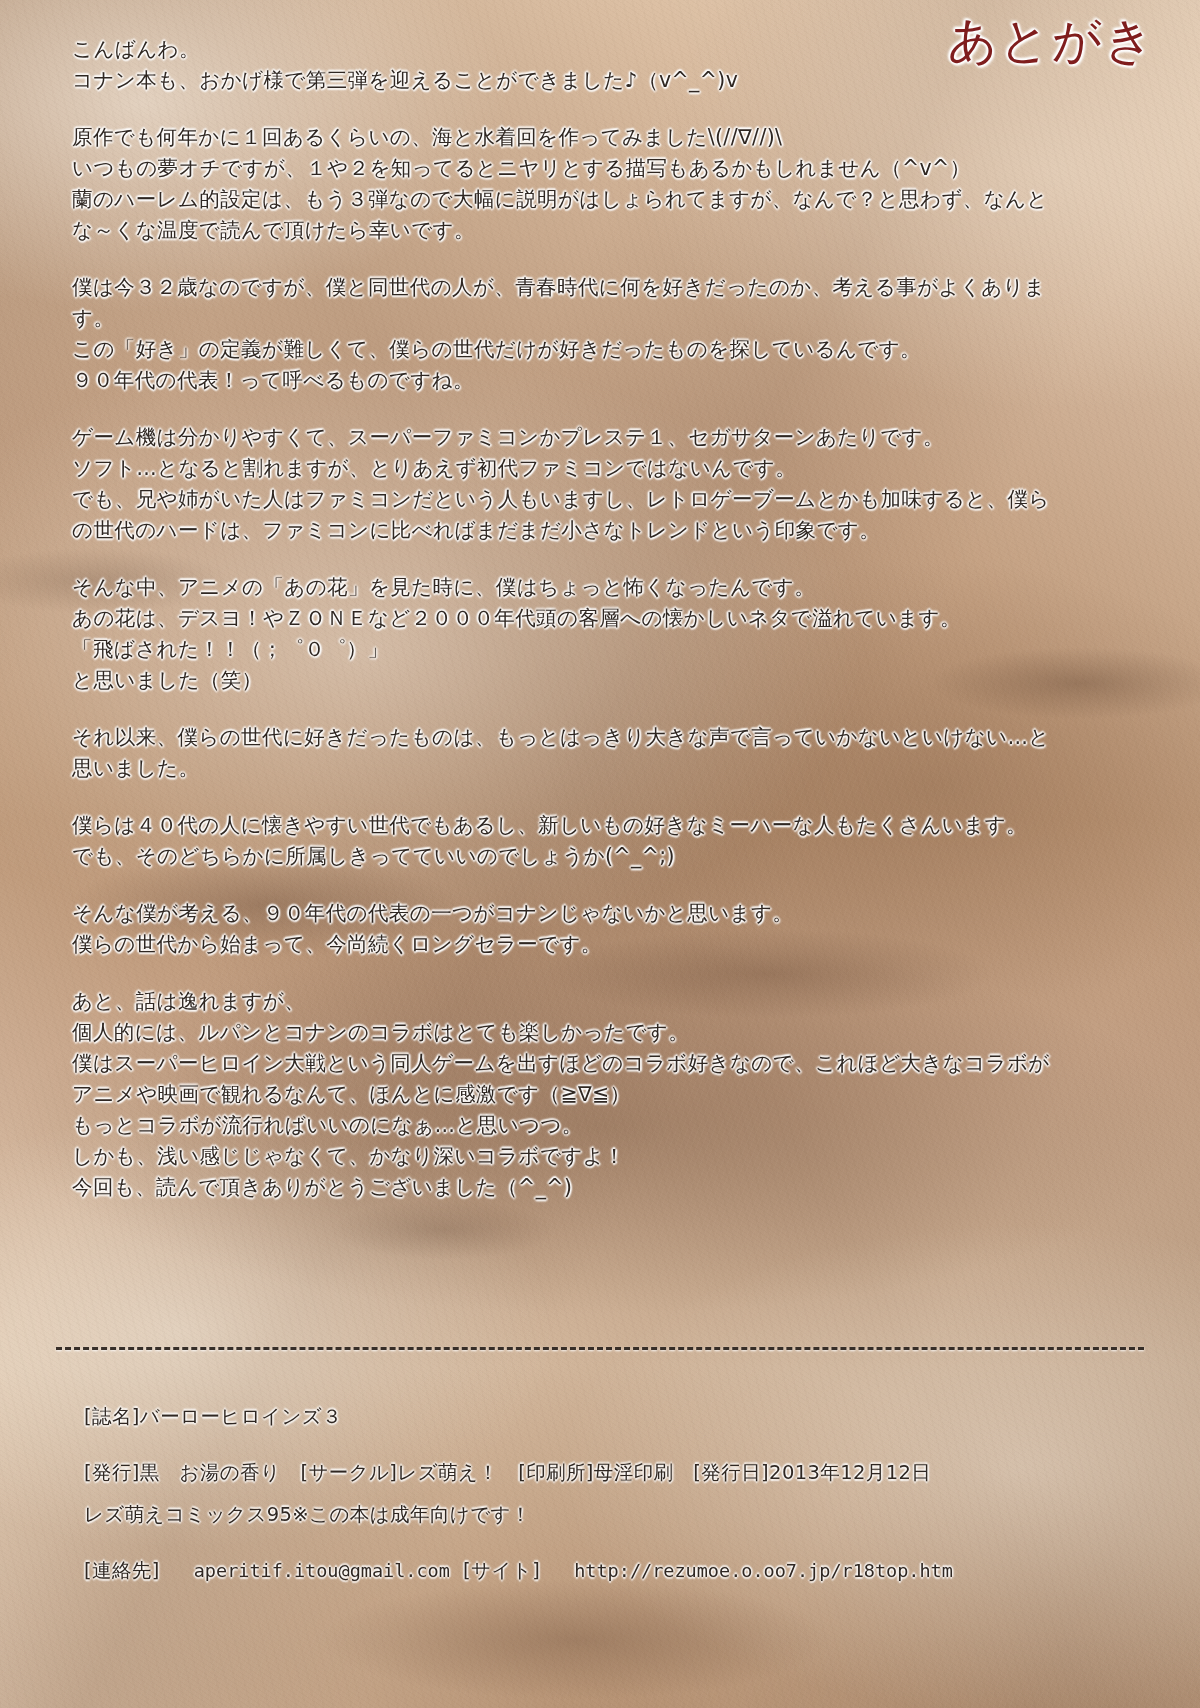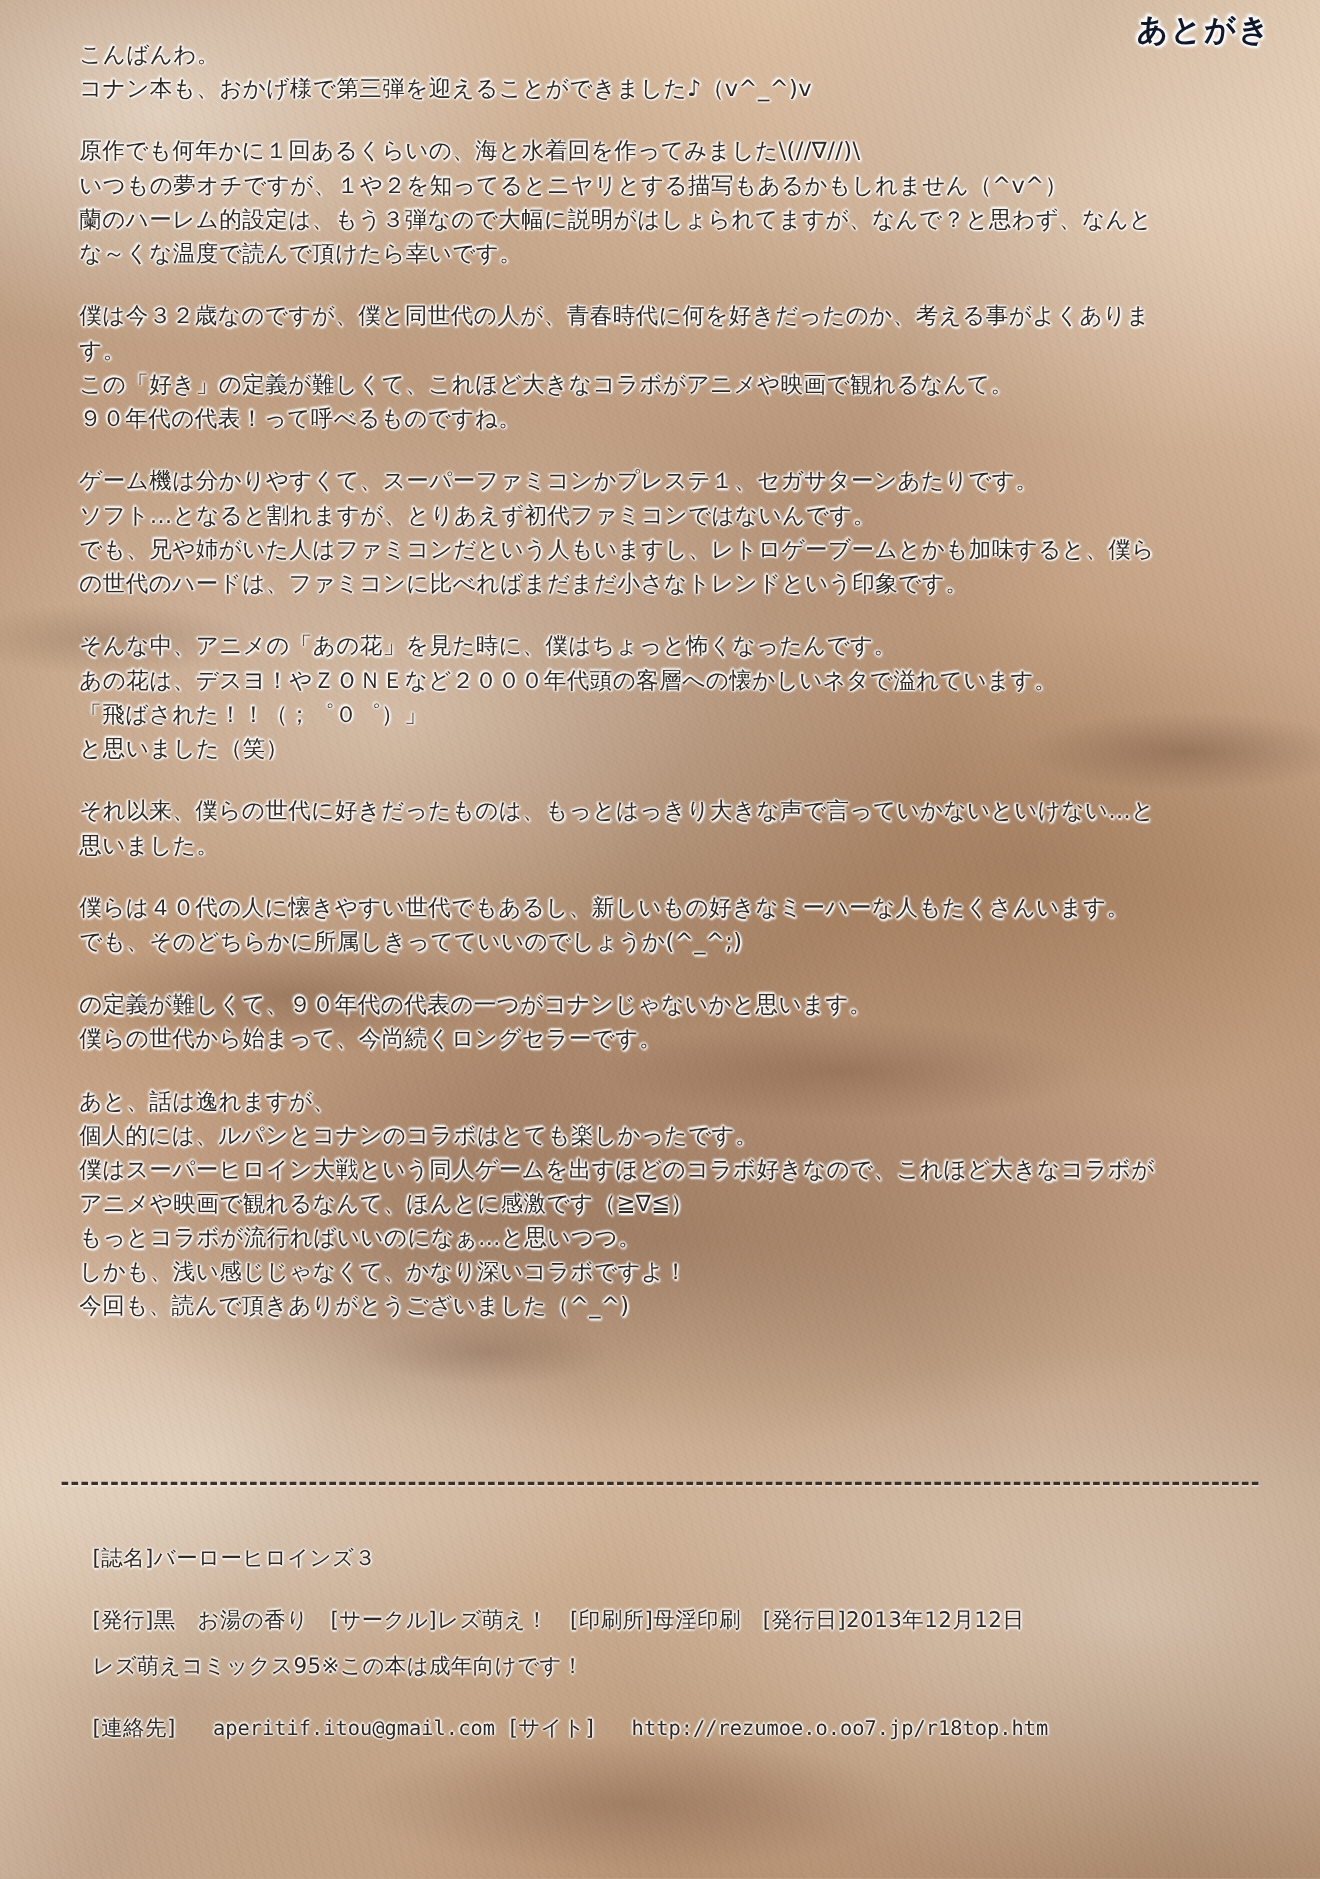--- a/index.html
+++ b/index.html
@@ -60,24 +60,24 @@
   
   #content {
     position: absolute;
     inset: 0;
   }
 
   .heading {
     position: absolute;
     top: 8px;
     right: 44px;
-    font-size: 28px;
-    font-weight: 700;
+    font-size: 49px;
+    font-weight: 400;
     letter-spacing: 2px;
-    color: #0f172a;
+    color: #7f1d1d;
     text-shadow:
       2px 0 2px rgba(255,255,255,.95), -2px 0 2px rgba(255,255,255,.95),
       0 2px 2px rgba(255,255,255,.95), 0 -2px 2px rgba(255,255,255,.95),
       2px 2px 3px rgba(255,255,255,.9), -2px -2px 3px rgba(255,255,255,.9);
   }
 
   .body-text {
     position: absolute;
     left: 56px;
     top: 34px;
@@ -139,21 +139,21 @@
       <span class="line">こんばんわ。</span>
       <span class="line">コナン本も、おかげ様で第三弾を迎えることができました♪（v^_^)v</span>
     </p>
     <p class="para">
       <span class="line">原作でも何年かに１回あるくらいの、海と水着回を作ってみました\(//∇//)\</span>
       <span class="line">いつもの夢オチですが、１や２を知ってるとニヤリとする描写もあるかもしれません（^v^）</span>
       <span class="line">蘭のハーレム的設定は、もう３弾なので大幅に説明がはしょられてますが、なんで？と思わず、なんとな～くな温度で読んで頂けたら幸いです。</span>
     </p>
     <p class="para">
       <span class="line">僕は今３２歳なのですが、僕と同世代の人が、青春時代に何を好きだったのか、考える事がよくあります。</span>
-      <span class="line">この「好き」の定義が難しくて、これほど大きなコラボがアニメや映画で観れるなんて。</span>
+      <span class="line">この「好き」の定義が難しくて、僕らの世代だけが好きだったものを探しているんです。</span>
       <span class="line">９０年代の代表！って呼べるものですね。</span>
     </p>
     <p class="para">
       <span class="line">ゲーム機は分かりやすくて、スーパーファミコンかプレステ１、セガサターンあたりです。</span>
       <span class="line">ソフト…となると割れますが、とりあえず初代ファミコンではないんです。</span>
       <span class="line">でも、兄や姉がいた人はファミコンだという人もいますし、レトロゲーブームとかも加味すると、僕らの世代のハードは、ファミコンに比べればまだまだ小さなトレンドという印象です。</span>
     </p>
     <p class="para">
       <span class="line">そんな中、アニメの「あの花」を見た時に、僕はちょっと怖くなったんです。</span>
       <span class="line">あの花は、デスヨ！やＺＯＮＥなど２０００年代頭の客層への懐かしいネタで溢れています。</span>
@@ -161,21 +161,21 @@
       <span class="line">と思いました（笑）</span>
     </p>
     <p class="para">
       <span class="line">それ以来、僕らの世代に好きだったものは、もっとはっきり大きな声で言っていかないといけない…と思いました。</span>
     </p>
     <p class="para">
       <span class="line">僕らは４０代の人に懐きやすい世代でもあるし、新しいもの好きなミーハーな人もたくさんいます。</span>
       <span class="line">でも、そのどちらかに所属しきってていいのでしょうか(^_^;)</span>
     </p>
     <p class="para">
-      <span class="line">の定義が難しくて、９０年代の代表の一つがコナンじゃないかと思います。</span>
+      <span class="line">そんな僕が考える、９０年代の代表の一つがコナンじゃないかと思います。</span>
       <span class="line">僕らの世代から始まって、今尚続くロングセラーです。</span>
     </p>
     <p class="para">
       <span class="line">あと、話は逸れますが、</span>
       <span class="line">個人的には、ルパンとコナンのコラボはとても楽しかったです。</span>
       <span class="line">僕はスーパーヒロイン大戦という同人ゲームを出すほどのコラボ好きなので、これほど大きなコラボがアニメや映画で観れるなんて、ほんとに感激です（≧∇≦）</span>
       <span class="line">もっとコラボが流行ればいいのになぁ…と思いつつ。</span>
       <span class="line">しかも、浅い感じじゃなくて、かなり深いコラボですよ！</span>
       <span class="line">今回も、読んで頂きありがとうございました（^_^)</span>
     </p>

